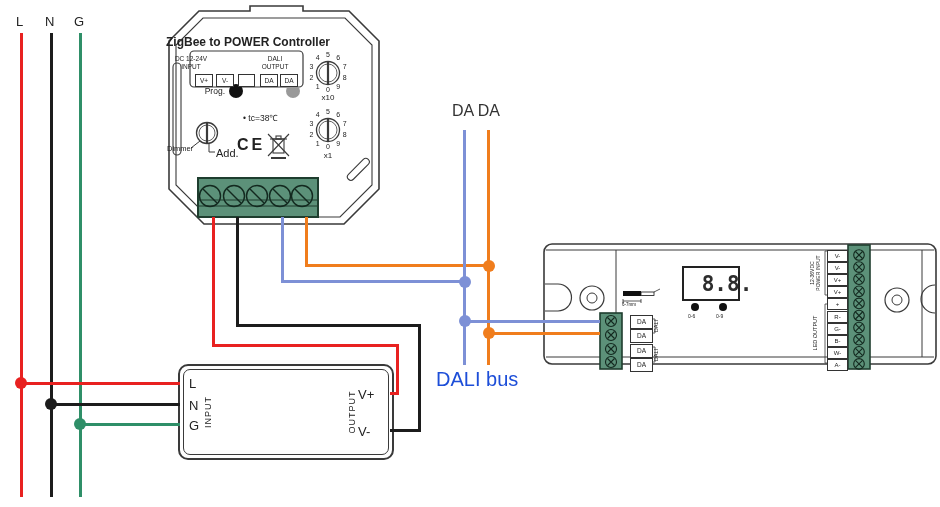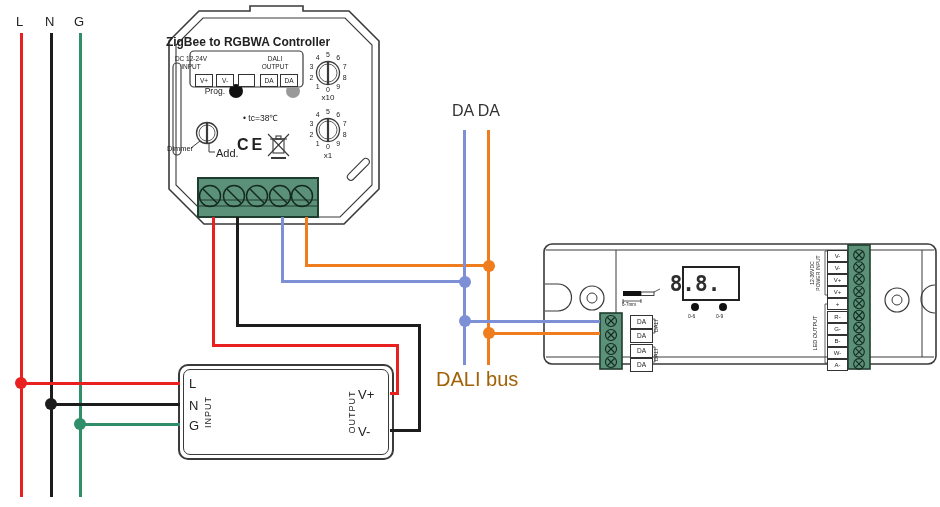--- a/index.html
+++ b/index.html
@@ -73,21 +73,21 @@
 
   <div class="dot c-blue" style="left:459px;top:276px;"></div>
   <div class="dot c-orange" style="left:483px;top:260px;"></div>
   <div class="dot c-blue" style="left:459px;top:315px;"></div>
   <div class="dot c-orange" style="left:483px;top:327px;"></div>
 
   <div class="wire c-blue" style="left:463px;top:320px;width:137px;height:3px;"></div>
   <div class="wire c-orange" style="left:487px;top:332px;width:113px;height:3px;"></div>
 
   <span class="lbl" style="left:452px;top:102px;font-size:16px;color:#333;">DA DA</span>
-  <span class="lbl" style="left:436px;top:368px;font-size:20px;color:#a16207;">DALI bus</span>
+  <span class="lbl" style="left:436px;top:368px;font-size:20px;color:#1d4ed8;">DALI bus</span>
 
   <div class="device" style="left:163px;top:5px;width:222px;height:220px;">
     <svg width="222" height="220" viewBox="0 0 222 220">
       <path d="M36,6 H87 V1 H140 V6 H186 L216,36 V184 L181,219 H41 L6,184 V36 Z" fill="#fff" stroke="#3a3a3a" stroke-width="1.6"></path>
       <path d="M40,13 H182 L209,40 V180 L177,212 H45 L13,180 V40 Z" fill="none" stroke="#3a3a3a" stroke-width="1.1"></path>
       <rect x="10" y="58" width="8" height="92" rx="4" fill="none" stroke="#3a3a3a" stroke-width="1.1"></rect>
       <rect x="192" y="150" width="7" height="28" rx="3.5" transform="rotate(45 195 164)" fill="none" stroke="#3a3a3a" stroke-width="1.1"></rect>
 
       <rect x="27" y="46" width="113" height="36" rx="4" fill="none" stroke="#3a3a3a" stroke-width="1.2"></rect>
 
@@ -132,21 +132,21 @@
           <circle cx="94" cy="191" r="10.5"></circle>
             <line x1="87" y1="184" x2="101" y2="198"></line>
           <circle cx="117" cy="191" r="10.5"></circle>
             <line x1="110" y1="184" x2="124" y2="198"></line>
           <circle cx="139" cy="191" r="10.5"></circle>
             <line x1="132" y1="184" x2="146" y2="198"></line>
         </g>
       </g>
     </svg>
 
-    <span class="abs" style="left:0;top:30px;width:170px;text-align:center;font-weight:bold;font-size:12px;">ZigBee to RGBWA Controller</span>
+    <span class="abs" style="left:0;top:30px;width:170px;text-align:center;font-weight:bold;font-size:12px;">ZigBee to POWER Controller</span>
 
     <span class="abs" style="left:0;top:50px;width:56px;text-align:center;font-size:6.5px;">DC 12-24V</span>
     <span class="abs" style="left:0;top:58px;width:56px;text-align:center;font-size:6.5px;">INPUT</span>
     <span class="abs" style="left:84px;top:50px;width:56px;text-align:center;font-size:6.5px;">DALI</span>
     <span class="abs" style="left:84px;top:58px;width:56px;text-align:center;font-size:6.5px;">OUTPUT</span>
 
     <span class="mini-box" style="left:32px;top:69px;">V+</span>
     <span class="mini-box" style="left:53px;top:69px;">V-</span>
     <span class="mini-box" style="left:75px;top:69px;width:15px;"></span>
     <span class="mini-box" style="left:97px;top:69px;">DA</span>
@@ -271,21 +271,21 @@
         <div class="dali-box" style="top: 0px;">DA</div>
         <div class="dali-box" style="top: 14px;">DA</div>
         <div class="dali-box" style="top: 29px;">DA</div>
         <div class="dali-box" style="top: 43px;">DA</div>
       </div>
     <div class="abs ctr rot" style="left:93px;top:78px;width:40px;height:10px;font-size:5.5px;">DALI</div>
     <div class="abs ctr rot" style="left:93px;top:107px;width:40px;height:10px;font-size:5.5px;">DALI</div>
 
     <span class="abs" style="left:79px;top:59px;font-size:4.5px;color:#111;">6-7mm</span>
 
-    <div class="abs ctr" style="left:124px;top:24px;width:56px;height:33px;font-family:'DejaVu Sans Mono',monospace;font-weight:bold;font-size:21px;color:#2d2d2d;">8.8.</div>
+    <div class="abs ctr" style="left:156px;top:24px;width:56px;height:33px;font-family:'DejaVu Sans Mono',monospace;font-weight:bold;font-size:21px;color:#2d2d2d;">8.8.</div>
     <span class="abs" style="left:145px;top:70px;font-size:5px;">0-6</span>
     <span class="abs" style="left:173px;top:70px;font-size:5px;">0-9</span>
 
 
     <div id="right-terms" class="abs" style="left:284px;top:7px;width:19px;height:120px;">
         <div class="term-box" style="top: 0px;">V-</div>
         <div class="term-box" style="top: 12.1px;">V-</div>
         <div class="term-box" style="top: 24.2px;">V+</div>
         <div class="term-box" style="top: 36.3px;">V+</div>
         <div class="term-box" style="top: 48.4px;">+</div>

